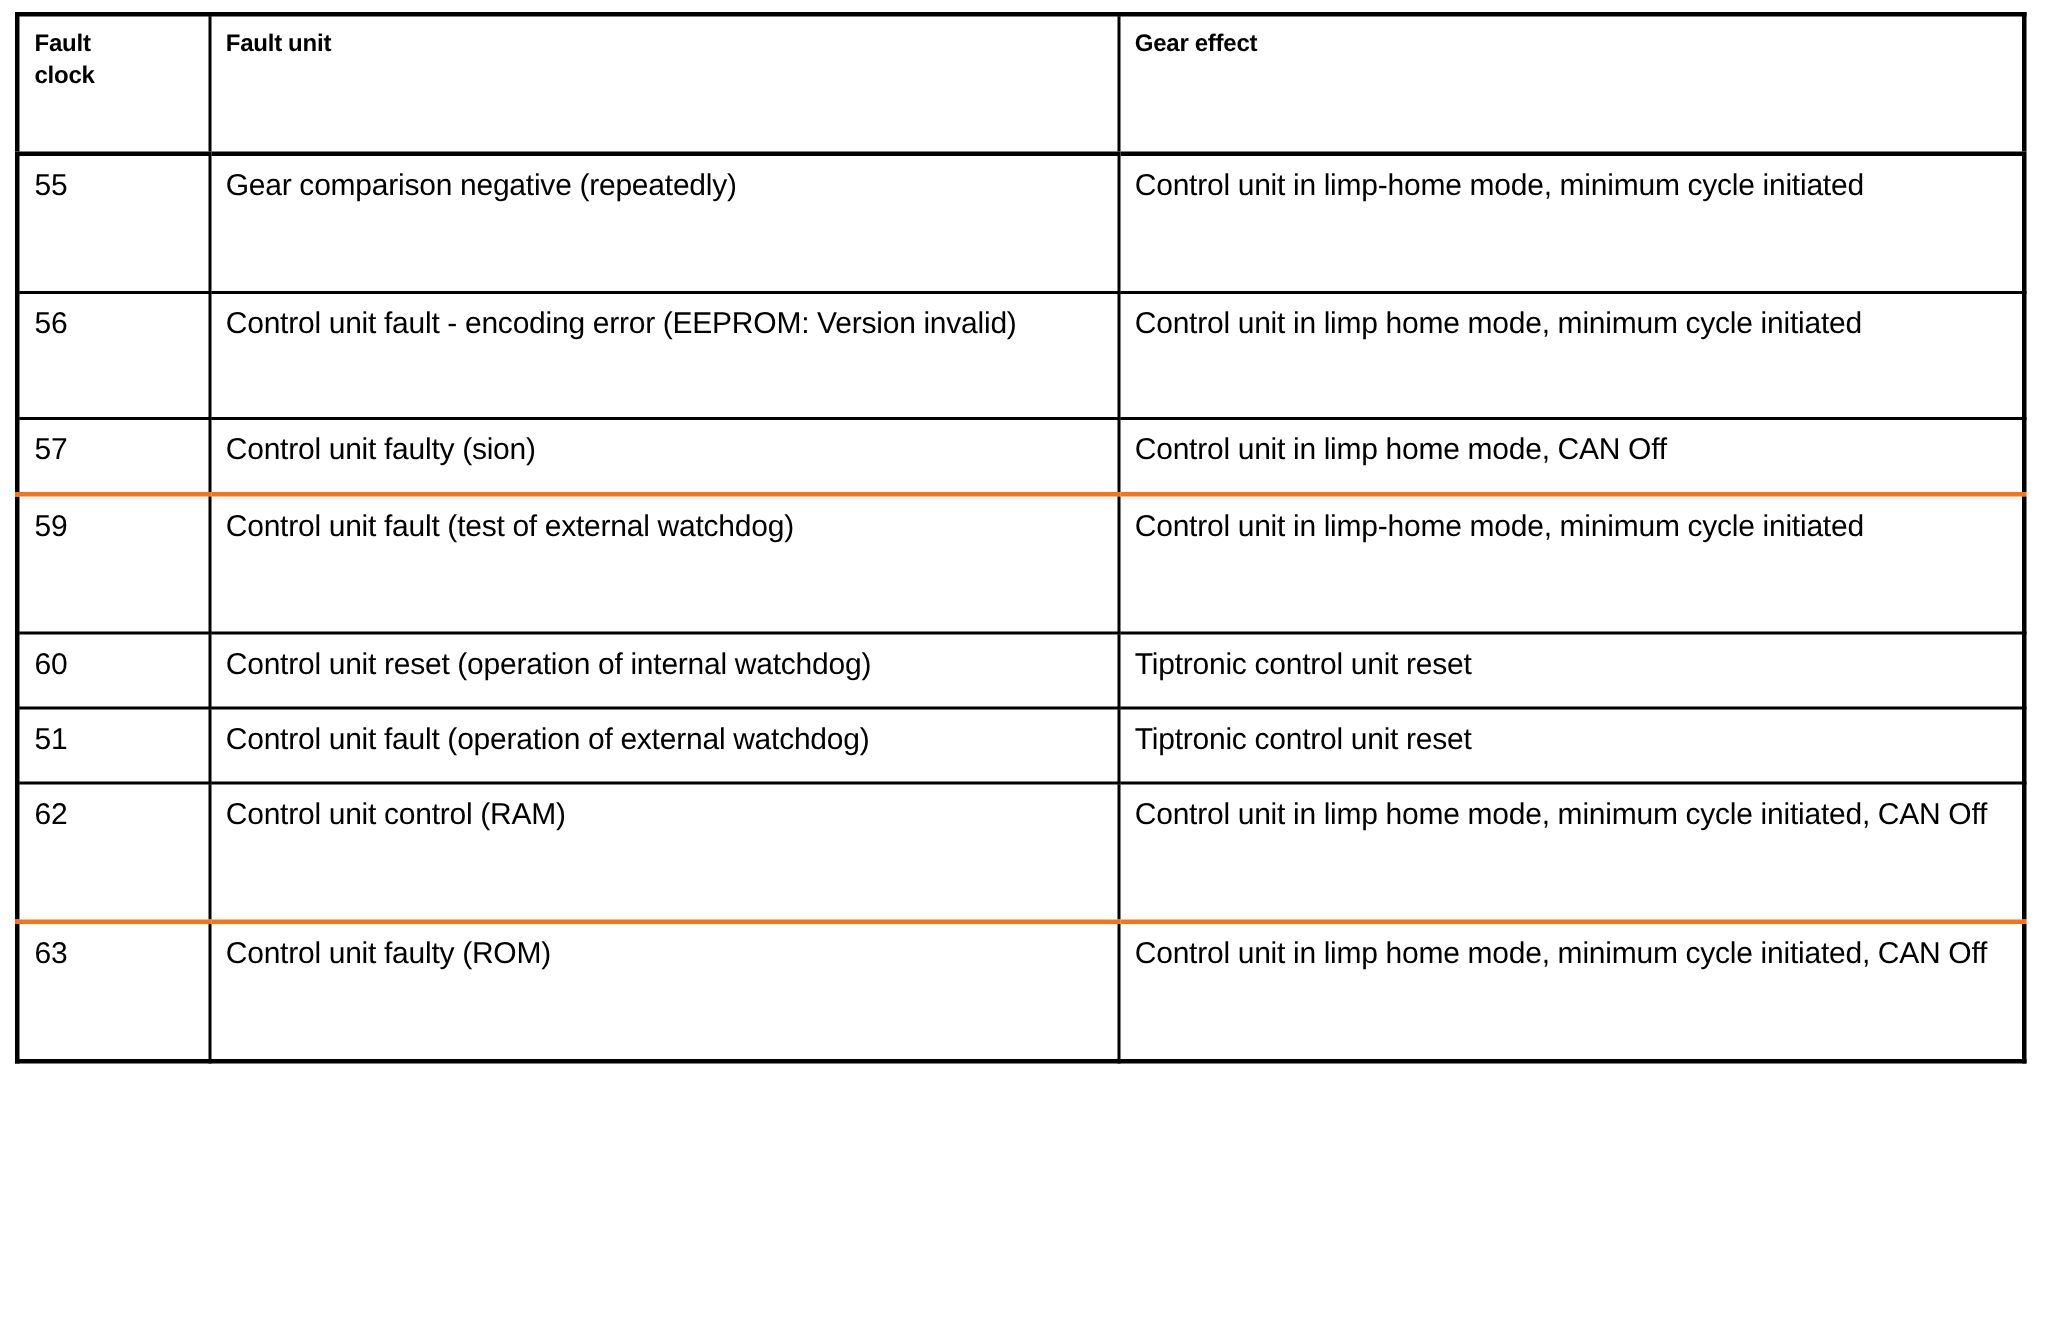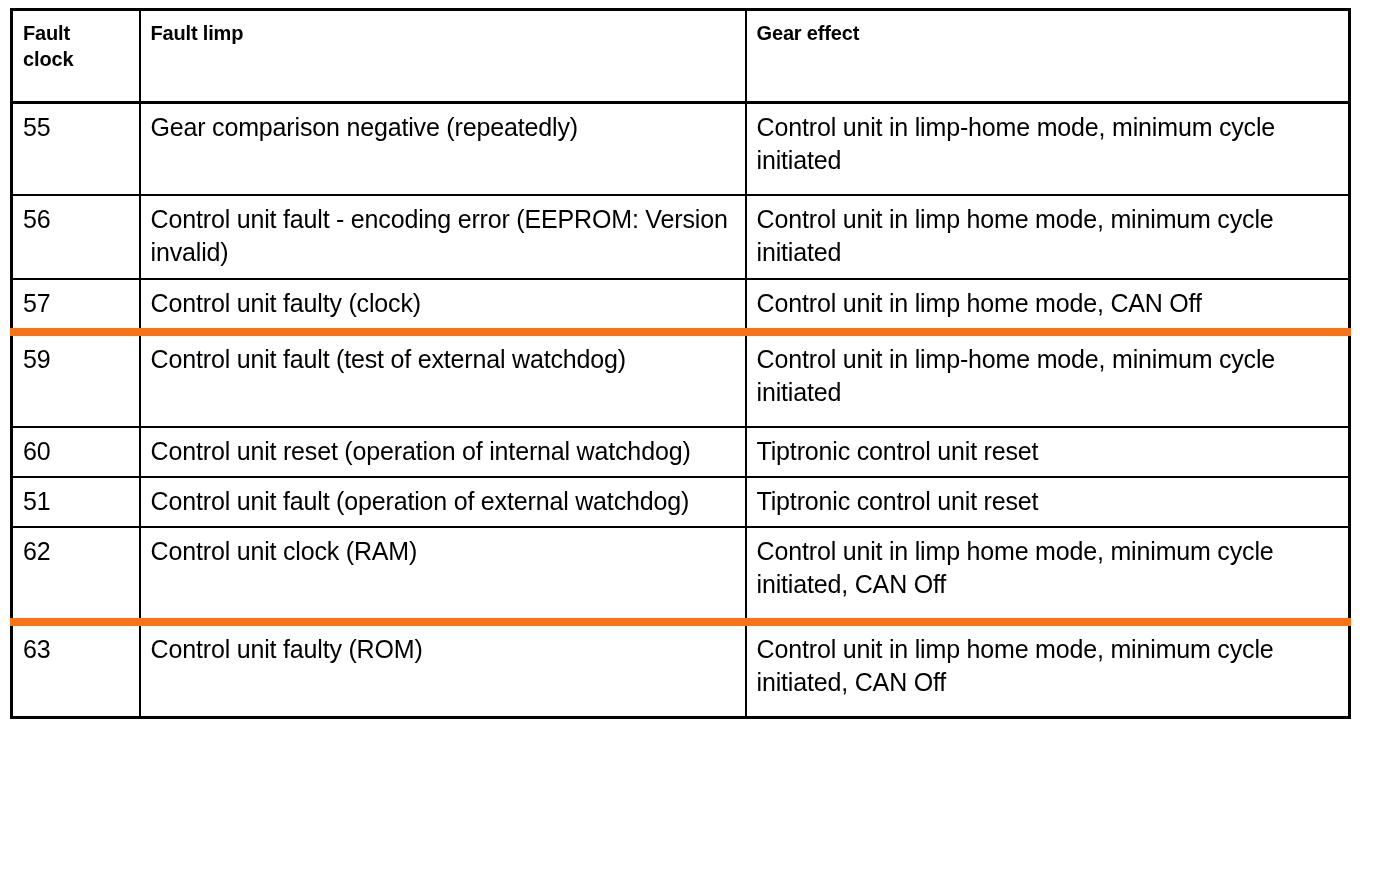--- a/index.html
+++ b/index.html
@@ -36,44 +36,44 @@
   table.fault-table col.col-code    { width: 128px; }
   table.fault-table col.col-text    { width: 606px; }
   table.fault-table col.col-effect  { width: 604px; }
 
   table.fault-table th,
   table.fault-table td {
     border: 2px solid #000000;
     vertical-align: top;
     text-align: left;
     padding: 7px 9px 7px 10px;
-    font-size: 25px;
+    font-size: 20px;
     line-height: 1.30;
     letter-spacing: -0.15px;
     font-weight: normal;
     word-spacing: -0.2px;
   }
 
   
   table.fault-table {
     border: 3px solid #000000;
   }
 
   
   table.fault-table thead th {
     font-weight: bold;
-    font-size: 20px;
+    font-size: 16px;
     padding-top: 9px;
     border-bottom: 3px solid #000000;
   }
   .hdr-code  { height: 74px; }
 
   
   tr.band-above > td {
-    border-top: 8px solid #f97316;
+    border-top: 3px solid #f97316;
   }
 
   
   tr.r-h92  > td { height: 76px; }
   tr.r-h50  > td { height: 34px; }
   tr.r-h84  > td { height: 68px; margin-top: 48px; }
 
   td.code-cell { white-space: nowrap; }
 </style>
 </head>
@@ -88,21 +88,21 @@
       <col class="col-effect">
     </colgroup>
 
     <thead>
       <tr>
         <th class="hdr-code">
           <span>Fault</span><br>
           <span>clock</span>
         </th>
         <th>
-          <span>Fault limp</span>
+          <span>Fault unit</span>
         </th>
         <th>
           <span>Gear effect</span>
         </th>
       </tr>
     </thead>
 
     <tbody>
 
       <tr class="r-h92">
@@ -112,21 +112,21 @@
       </tr>
 
       <tr class="r-h84">
         <td class="code-cell">56</td>
         <td>Control unit fault - encoding error (EEPROM: Ver­sion invalid)</td>
         <td>Control unit in limp home mode, minimum cycle initiated</td>
       </tr>
 
       <tr class="r-h50">
         <td class="code-cell">57</td>
-        <td>Control unit faulty (clock)</td>
+        <td>Control unit faulty (sion)</td>
         <td>Control unit in limp home mode, CAN Off</td>
       </tr>
 
 
       <tr class="r-h92 band-above">
         <td class="code-cell">59</td>
         <td>Control unit fault (test of external watchdog)</td>
         <td>Control unit in limp-home mode, minimum cycle initiated</td>
       </tr>
 
@@ -137,21 +137,21 @@
       </tr>
 
       <tr class="r-h50">
         <td class="code-cell">51</td>
         <td>Control unit fault (operation of external watchdog)</td>
         <td>Tiptronic control unit reset</td>
       </tr>
 
       <tr class="r-h92">
         <td class="code-cell">62</td>
-        <td>Control unit clock (RAM)</td>
+        <td>Control unit control (RAM)</td>
         <td>Control unit in limp home mode, minimum cycle initiated, CAN Off</td>
       </tr>
 
       <tr class="r-h92 band-above">
         <td class="code-cell">63</td>
         <td>Control unit faulty (ROM)</td>
         <td>Control unit in limp home mode, minimum cycle initiated, CAN Off</td>
       </tr>
 
 

